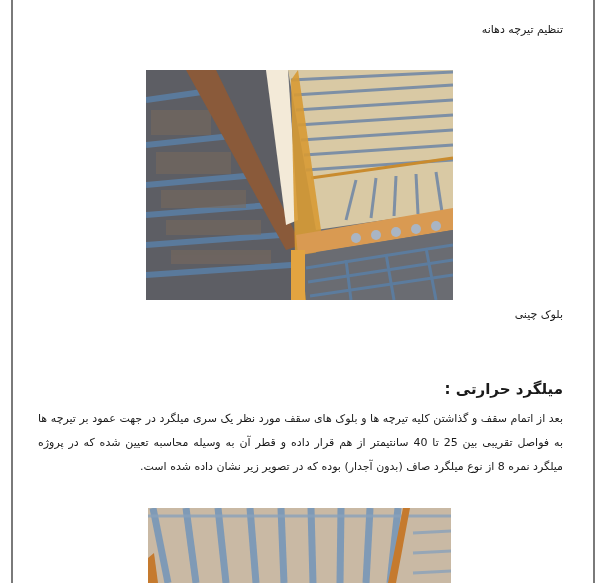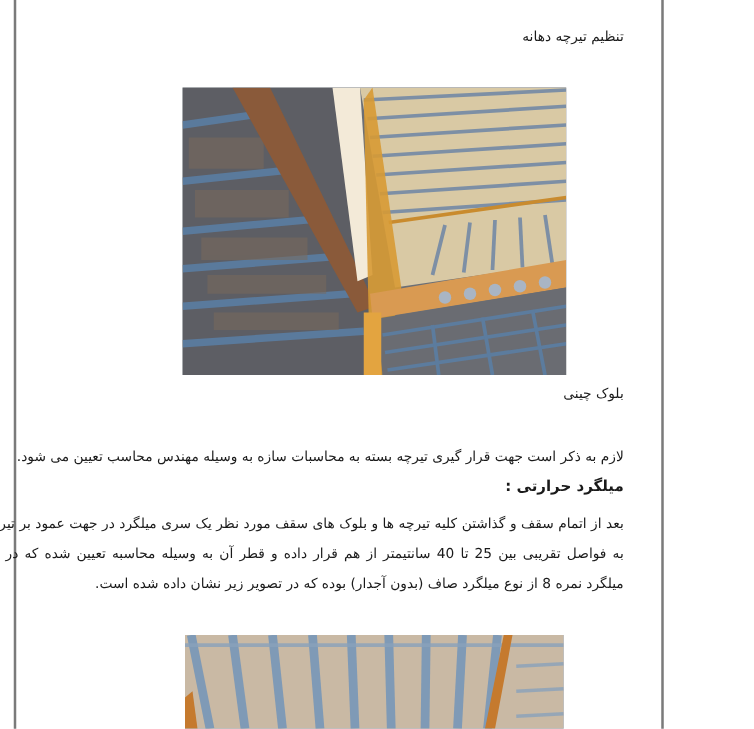--- a/index.html
+++ b/index.html
@@ -12,21 +12,21 @@
       height: 583px;
       overflow: hidden;
       position: relative;
       font-family: "DejaVu Sans", sans-serif;
       color: #1a1a1a;
     }
     .page {
       position: absolute;
       left: 11px;
       top: 0;
-      width: 520px;
+      width: 584px;
       height: 583px;
       border-left: 2px solid #7a7a7a;
       border-right: 2px solid #7a7a7a;
       background: #ffffff;
       box-sizing: border-box;
     }
     .rtl {
       direction: rtl;
       text-align: right;
       position: absolute;
@@ -44,21 +44,21 @@
       margin-left: 24px;
     }
     .para1 {
       right: 30px;
       top: 359px;
     }
     .heading {
       right: 30px;
       top: 382px;
       font-weight: bold;
-      font-size: 12px;
+      font-size: 15px;
     }
     .para2 {
       right: 30px;
       top: 407px;
       width: 525px;
       white-space: normal;
       line-height: 24px;
       text-align: justify;
       text-align-last: right;
       margin-left: 19px;
@@ -155,21 +155,20 @@
         <line x1="240" y1="184" x2="248" y2="230"></line>
         <line x1="280" y1="178" x2="290" y2="230"></line>
       </g>
 
       <rect x="145" y="180" width="14" height="50" fill="#e3a440"></rect>
     </svg>
   </div>
 
   <div class="rtl caption">بلوک چینی</div>
 
-  <div class="rtl para1">لازم به ذکر است جهت قرار گیری تیرچه بسته به محاسبات سازه به وسیله مهندس محاسب تعیین می شود.</div>
 
   <div class="rtl heading">میلگرد حرارتی :</div>
 
   <div class="rtl para2">بعد از اتمام سقف و گذاشتن کلیه  تیرچه ها و بلوک های سقف مورد نظر یک سری میلگرد در جهت عمود بر تیرچه ها به فواصل تقریبی بین 25 تا 40 سانتیمتر از هم قرار داده و قطر آن به وسیله محاسبه تعیین شده که در پروژه میلگرد نمره 8 از نوع میلگرد صاف (بدون آجدار) بوده که در تصویر زیر نشان داده شده است.</div>
 
   <div class="photo photo2" title="میلگرد حرارتی روی سقف تیرچه بلوک">
     <svg viewBox="0 0 303 75" preserveAspectRatio="none">
       <rect x="0" y="0" width="303" height="75" fill="#c9b9a4"></rect>
       <g stroke="#7f9ab6" stroke-width="7">
         <line x1="5" y1="0" x2="20" y2="75"></line>

